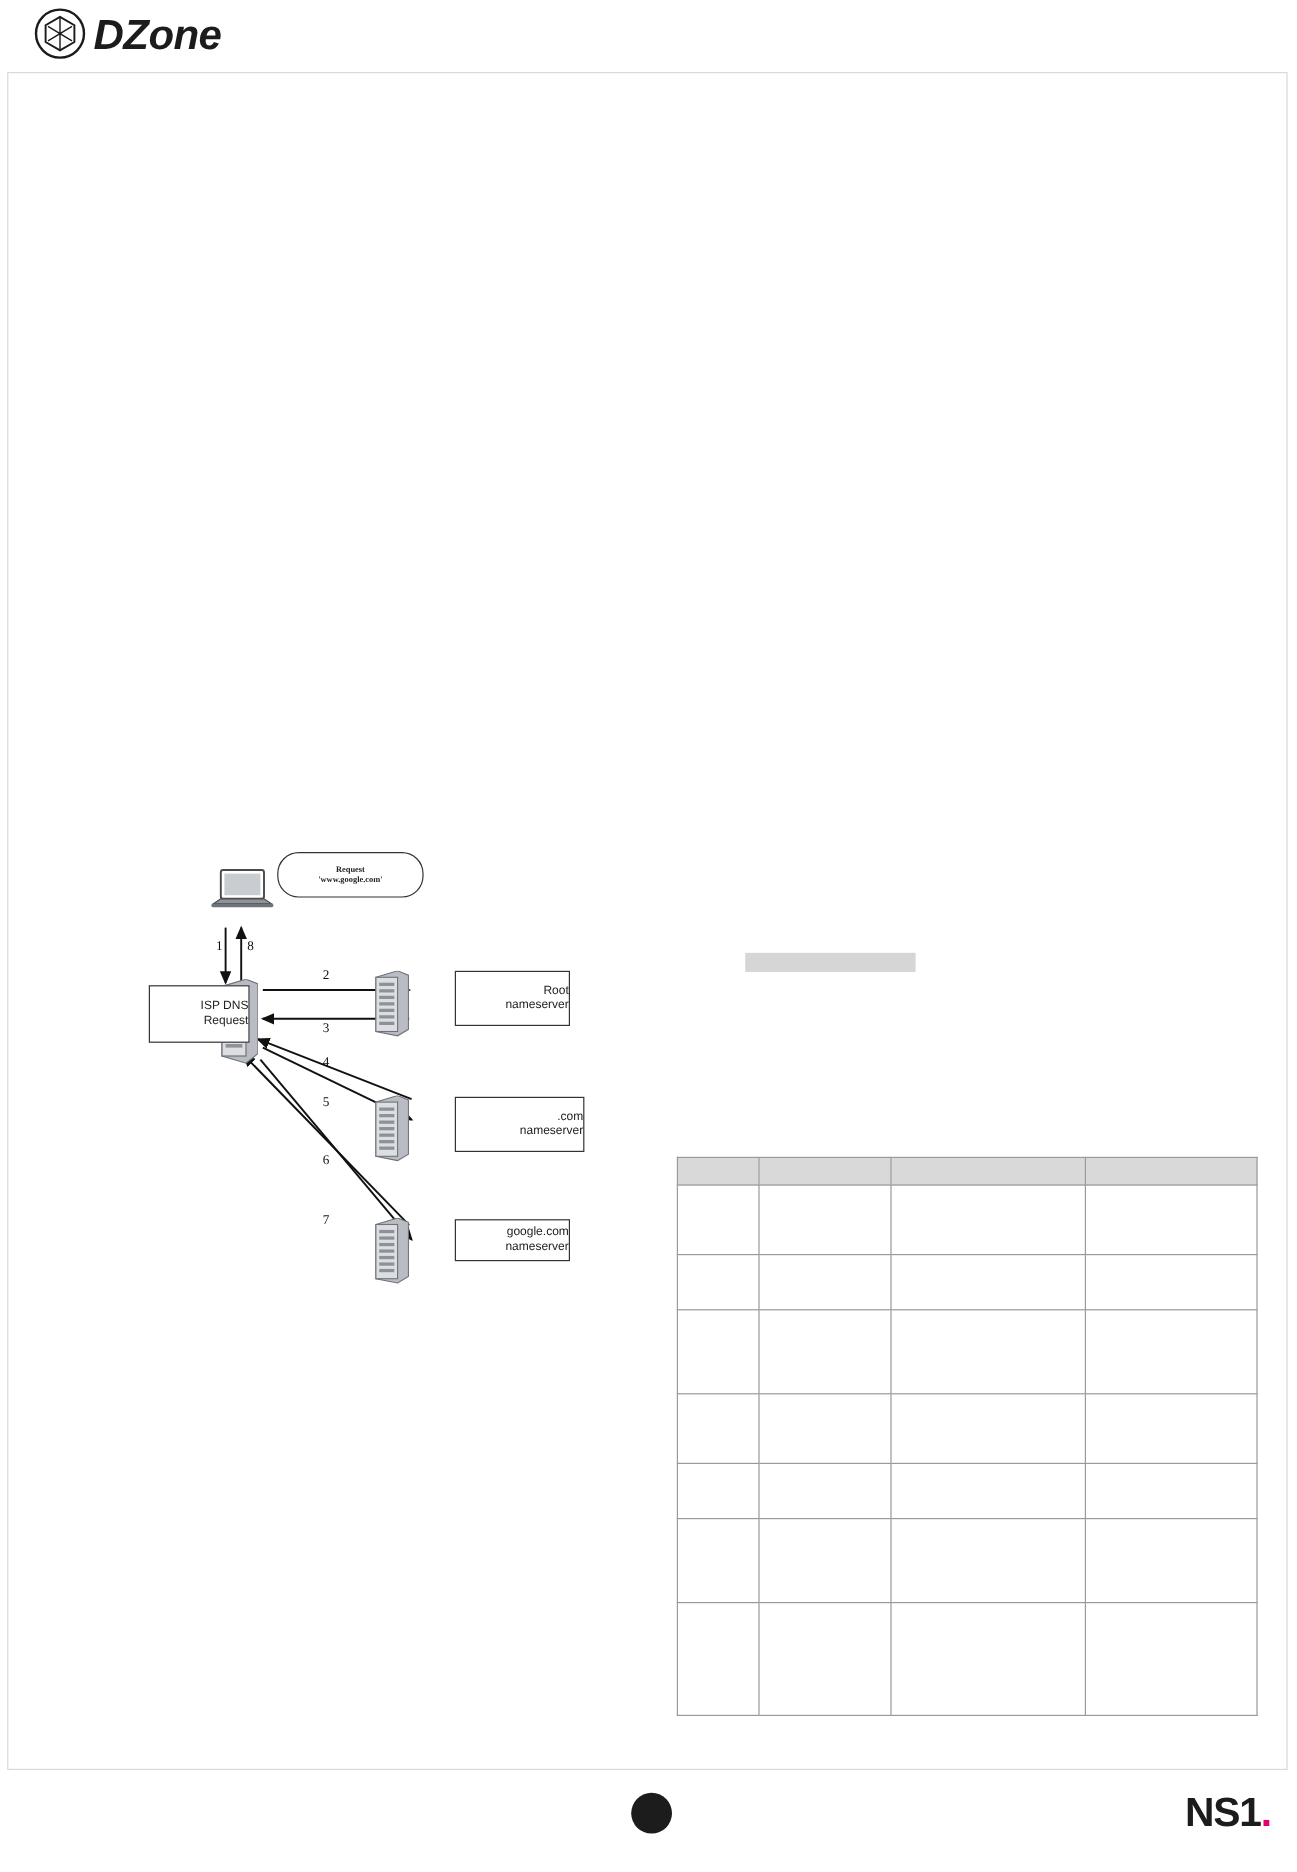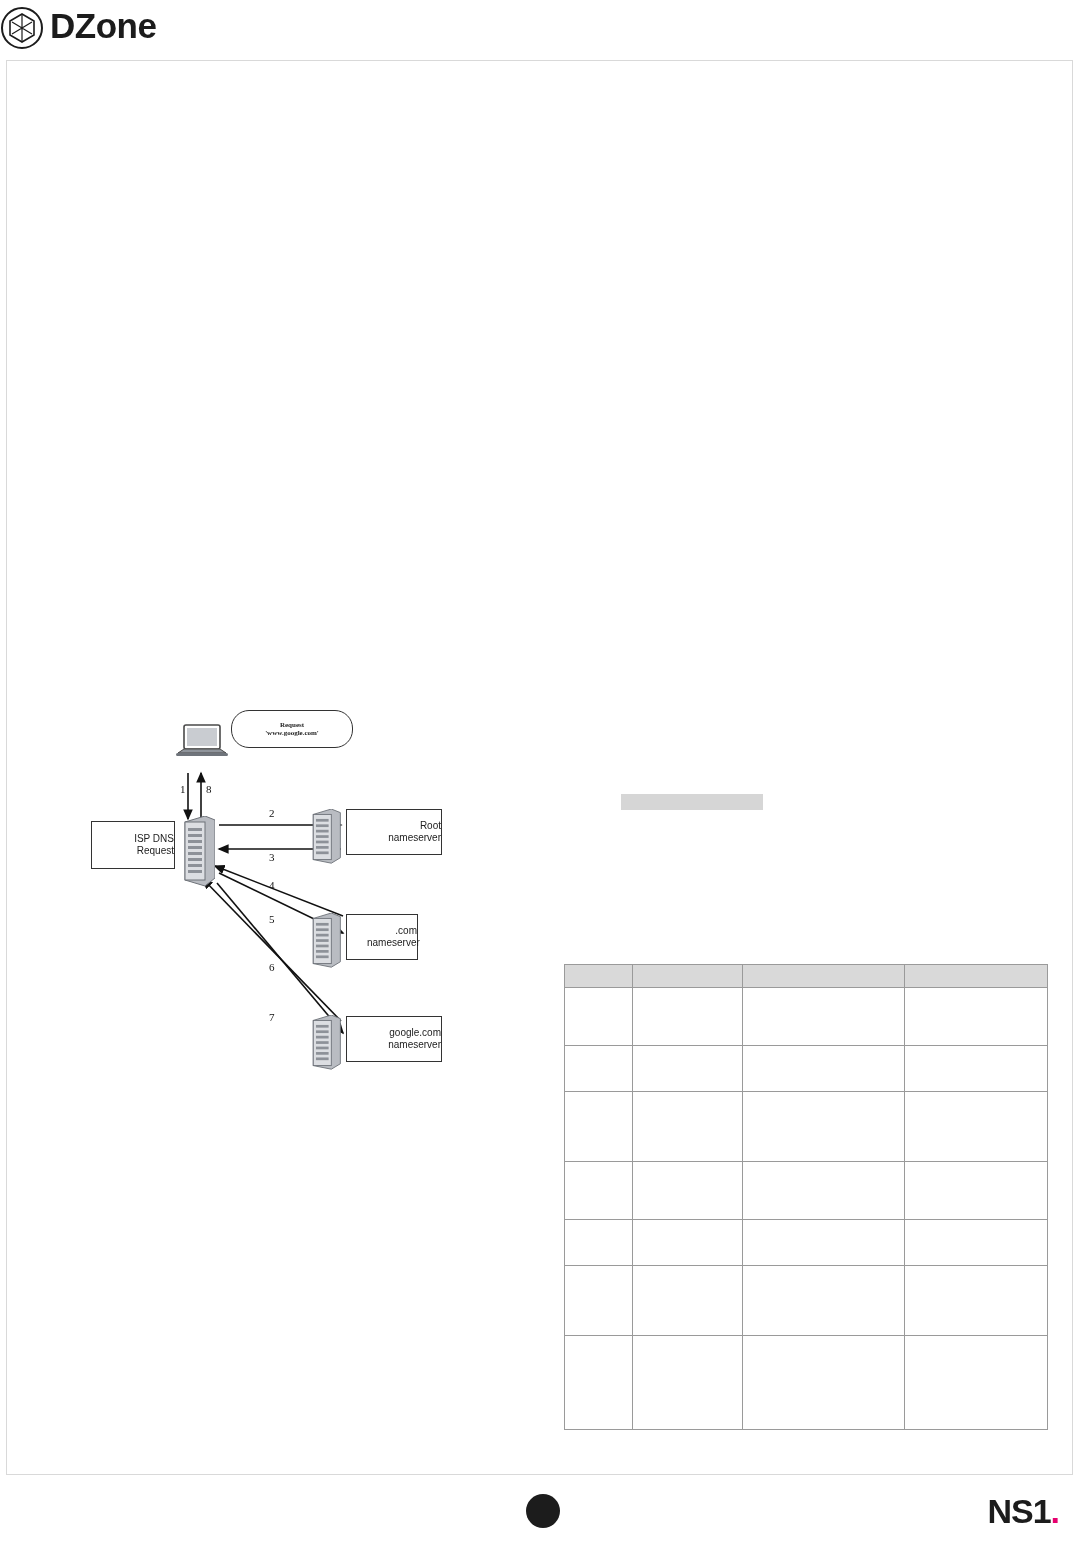--- a/index.html
+++ b/index.html
@@ -18,24 +18,25 @@
   
   .header {
     position: absolute;
     top: 0; left: 0;
     width: 1081px;
     height: 60px;
     background: #ffffff;
   }
   .logo-wrap {
     position: absolute;
-    left: 0;
+    left: 28px;
     top: 6px;
     display: flex;
-    align-items: flex-start;
+    align-items: flex-end;
+    font-style: italic;
   }
   .logo-mark {
     width: 44px;
     height: 44px;
   }
   .logo-text {
     font-size: 35px;
     font-weight: bold;
     color: #1c1c1c;
     letter-spacing: -0.5px;
@@ -94,32 +95,33 @@
 
   .lbl-box {
     position: absolute;
     border: 1px solid #333;
     background: #fff;
     box-sizing: border-box;
     display: flex;
     flex-direction: column;
     justify-content: center;
     padding-left: 20px;
+    margin-left: 33px;
   }
   .lbl-box span {
     font-size: 10px;
     color: #222;
     line-height: 1.25;
     font-family: "Liberation Sans", sans-serif;
   }
 
   .isp-box { left: 0;  top: 160px; width: 84px; height: 48px; }
   .root-box{ left: 255px; top: 148px; width: 96px; height: 46px; }
-  .com-box { left: 255px; top: 253px; width: 72px; height: 46px; }
-  .goog-box{ left: 255px; top: 355px; width: 96px; height: 46px; }
+  .com-box { left: 255px; top: 253px; width: 108px; height: 46px; }
+  .goog-box{ left: 255px; top: 355px; width: 96px; height: 35px; }
 
   .step-num {
     position: absolute;
     font-size: 11px;
     color: #111;
     font-family: "Liberation Serif", serif;
   }
 
   svg.diagram-svg {
     position: absolute;

